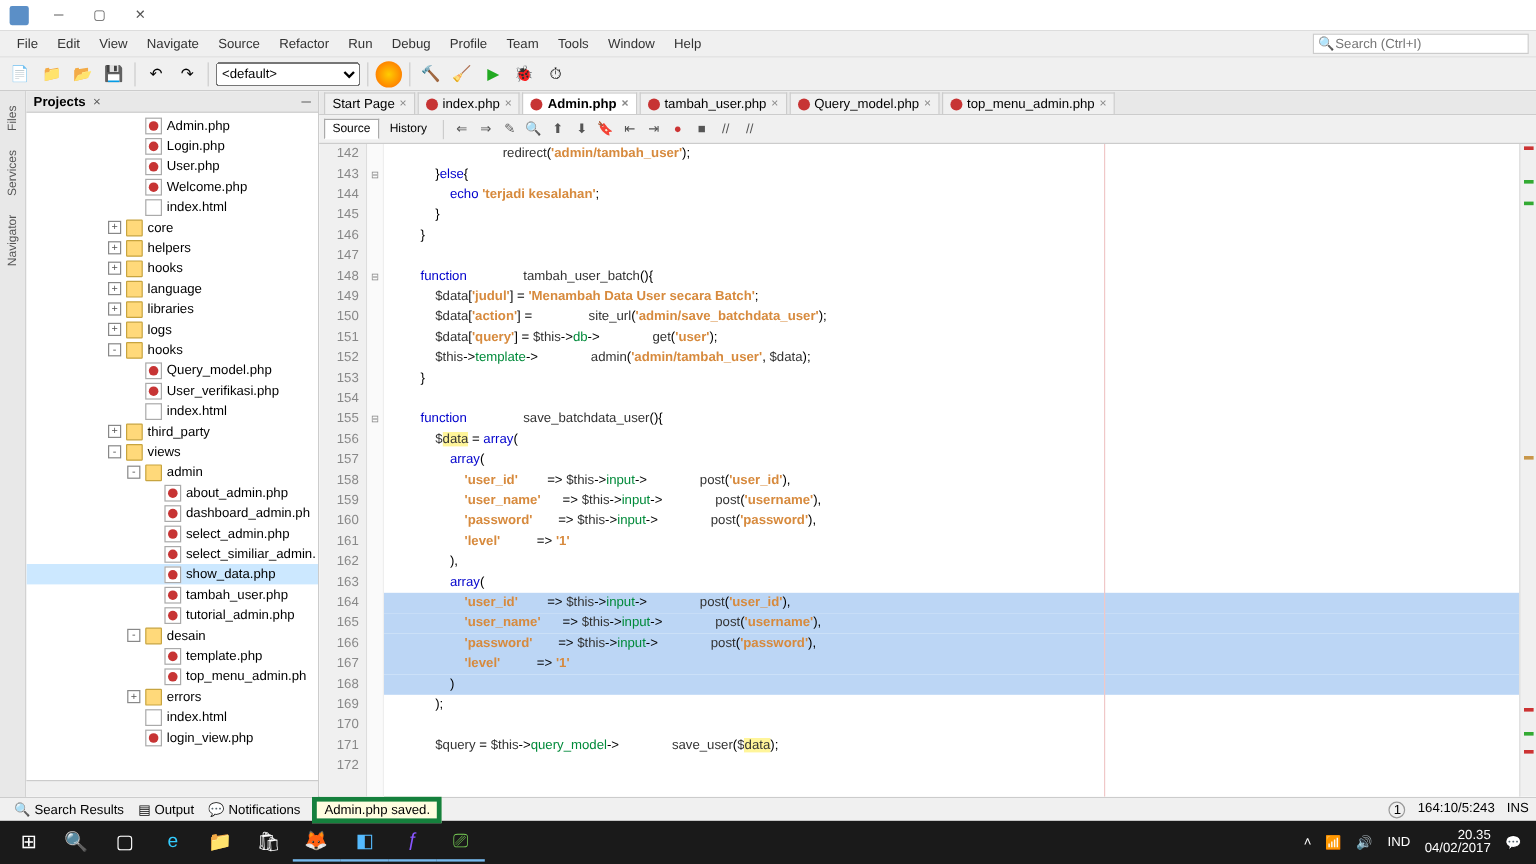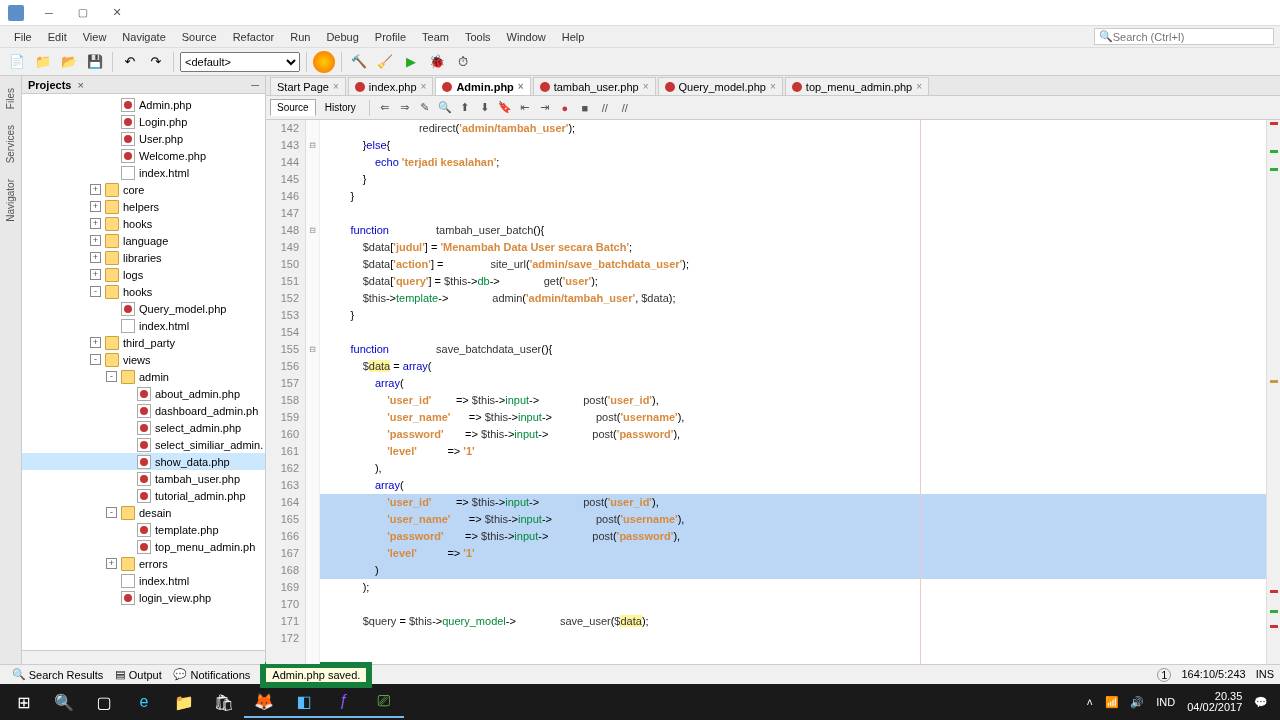--- a/index.html
+++ b/index.html
@@ -57,21 +57,21 @@
 .kw { color: #0000cc; }
 .str { color: #d78a3d; font-weight: bold; }
 .var { color: #333; text-align: right; }
 .fn { color: #333; padding-left: 44px; }
 .hi { background: #fff59a; }
 .prop { color: #008a3a; }
 .overview { width: 14px; background: #f0f0f0; border-left: 1px solid #ddd; position: relative; }
 .overview .m { position: absolute; right: 2px; width: 8px; height: 3px; }
 .statusbar { height: 20px; background: #f0f0f0; border-top: 1px solid #ccc; display: flex; align-items: center; padding: 0 6px; font-size: 10px; }
 .statusbar .tab-btn { display: flex; align-items: center; gap: 3px; padding: 0 6px; }
-.statusbar .saved { background: #fffde0; border: 6px solid #15803d; padding: 1px 6px; margin-left: 4px; }
+.statusbar .saved { background: #fffde0; border: 4px solid #15803d; padding: 1px 6px; margin-left: 4px; }
 .statusbar .right { margin-left: auto; display: flex; gap: 10px; }
 .taskbar { height: 36px; background: #1a1a1a; display: flex; align-items: center; padding: 0 4px; }
 .taskbar .tb { width: 40px; height: 32px; display: flex; align-items: center; justify-content: center; color: #fff; font-size: 16px; }
 .taskbar .tb.active { border-bottom: 2px solid #76b9ed; }
 .taskbar .tray { margin-left: auto; display: flex; align-items: center; gap: 12px; color: #fff; font-size: 10px; padding-right: 8px; }
 .margin-line { position: absolute; top: 0; bottom: 0; left: 600px; width: 1px; background: #f0c8c8; }
 </style>
 </head>
 <body>
 
@@ -207,20 +207,26 @@
           <span class="sp" style="width: 64px;"></span>
           <span class="tw">-</span>
           <span class="fi folder"></span>
           <span>hooks</span>
         </div>
         <div class="tree-item">
           <span class="sp" style="width: 80px;"></span>
           <span style="width: 15px; display: inline-block;"></span>
           <span class="fi php"></span>
           <span>Query_model.php</span>
+        </div>
+        <div class="tree-item">
+          <span class="sp" style="width: 80px;"></span>
+          <span style="width: 15px; display: inline-block;"></span>
+          <span class="fi php"></span>
+          <span>User_verifikasi.php</span>
         </div>
         <div class="tree-item">
           <span class="sp" style="width: 80px;"></span>
           <span style="width: 15px; display: inline-block;"></span>
           <span class="fi html"></span>
           <span>index.html</span>
         </div>
         <div class="tree-item">
           <span class="sp" style="width: 64px;"></span>
           <span class="tw">+</span>

